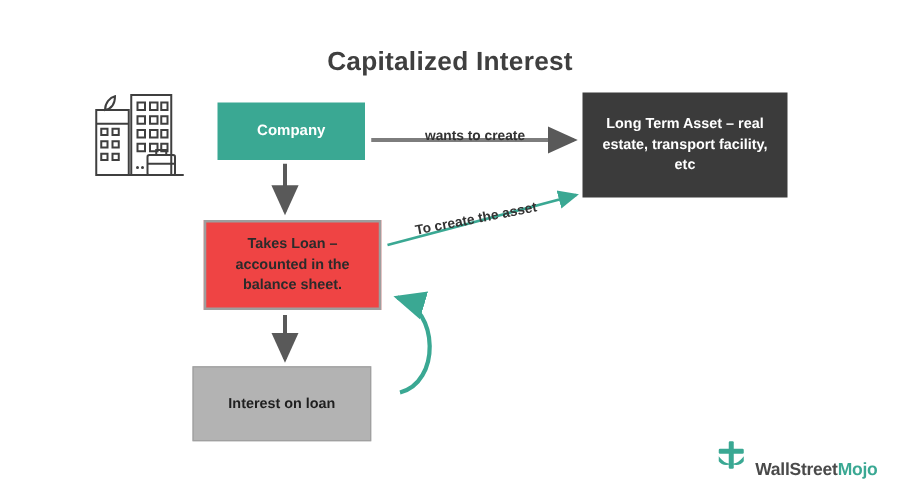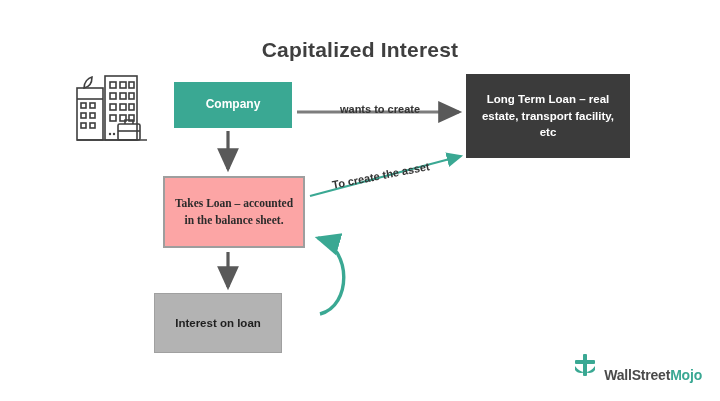--- a/index.html
+++ b/index.html
@@ -60,29 +60,28 @@
     background: #3b3b3b;
     color: #ffffff;
     font-size: 11.5px;
     text-align: center;
   }
   .box-loan {
     left: 163px;
     top: 176px;
     width: 142px;
     height: 72px;
-    background: #fca5a5;
+    background: #ef4444;
     border: 2px solid #9e9e9e;
     color: #2b2b2b;
-    font-family: Liberation Serif, serif;
   }
   .box-interest {
     left: 154px;
     top: 293px;
-    width: 128px;
+    width: 143px;
     height: 60px;
     background: #b3b3b3;
     color: #1f1f1f;
     border: 1px solid #a0a0a0;
   }
   .label {
     position: absolute;
     font-size: 11px;
     font-weight: bold;
     color: #333333;
@@ -182,21 +181,21 @@
 
         <path d="M12 20 c0 -6 4 -10 8 -11 c0 6 -3 10 -8 11 z"></path>
 
         <circle cx="38" cy="66" r="1.2" fill="#3f3f3f" stroke="none"></circle>
         <circle cx="42" cy="66" r="1.2" fill="#3f3f3f" stroke="none"></circle>
       </g>
     </svg>
   </div>
 
   <div class="box box-company">Company</div>
-  <div class="box box-asset">Long Term Loan – real estate, transport facility, etc</div>
+  <div class="box box-asset">Long Term Asset – real estate, transport facility, etc</div>
   <div class="box box-loan">Takes Loan – accounted in the balance sheet.</div>
   <div class="box box-interest">Interest on loan</div>
 
   <svg class="overlay">
     <defs>
       <marker id="arrowGray" markerWidth="9" markerHeight="9" refX="6.5" refY="4" orient="auto">
         <path d="M0,0.6 L7.5,4 L0,7.4 z" fill="#595959"></path>
       </marker>
       <marker id="arrowTeal" markerWidth="9" markerHeight="9" refX="6.5" refY="4" orient="auto">
         <path d="M0,0.6 L7.5,4 L0,7.4 z" fill="#3aa893"></path>

